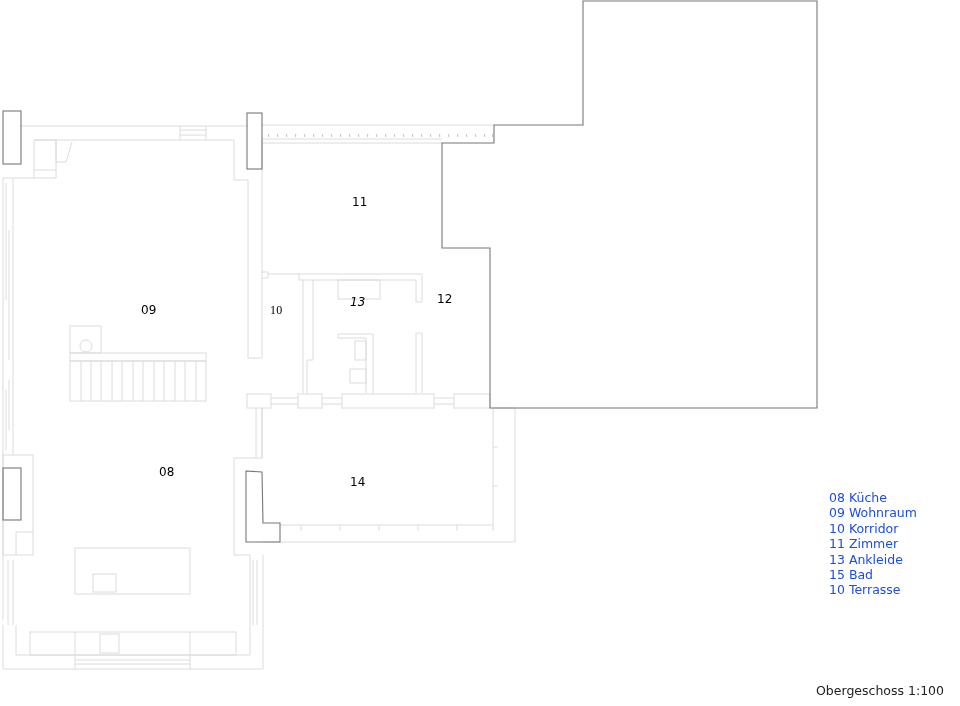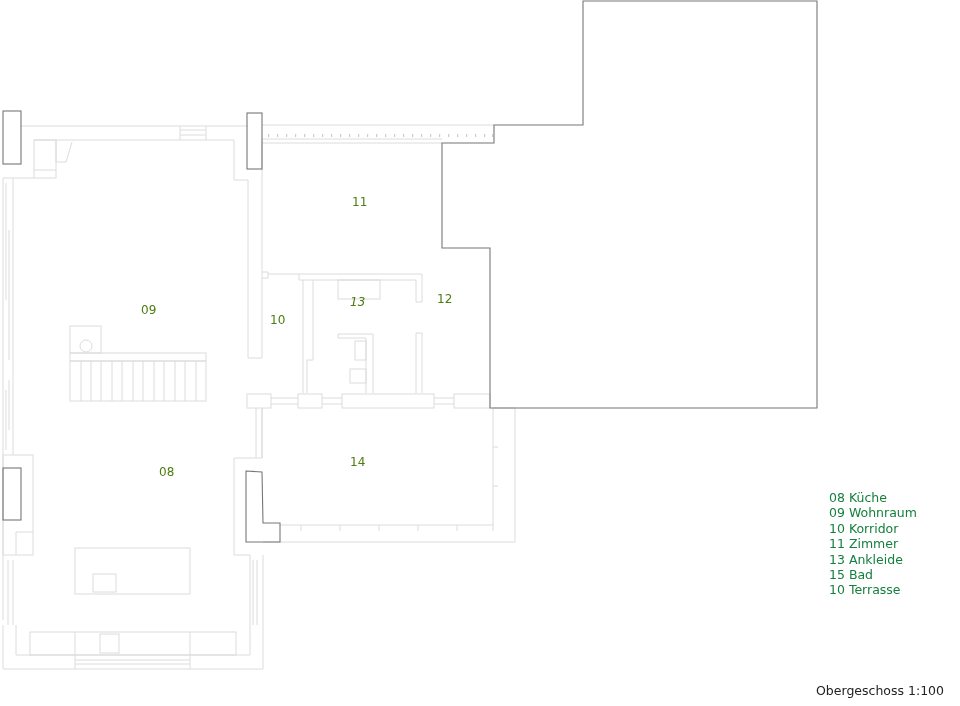--- a/index.html
+++ b/index.html
@@ -1,19 +1,19 @@
 <!DOCTYPE html>
 <html><head>
   <meta charset="utf-8">
   <style>
     html, body { margin: 0; padding: 0; background: #ffffff; }
     body { width: 960px; height: 706px; position: relative; overflow: hidden; font-family: "DejaVu Sans", sans-serif; }
     #plan { position: absolute; left: 0; top: 0; }
-    .room-label { position: absolute; font-size: 12px; color: #4d7c0f; letter-spacing: 0.2px; }
-    #legend { position: absolute; left: 829px; top: 490px; font-size: 12.5px; line-height: 15.4px; color: #15803d; }
+    .room-label { position: absolute; font-size: 12px; color: #000000; letter-spacing: 0.2px; }
+    #legend { position: absolute; left: 829px; top: 490px; font-size: 12.5px; line-height: 15.4px; color: #1d4ed8; }
     #legend .row { white-space: nowrap; }
     #plan-title { position: absolute; left: 816px; top: 683px; font-size: 12.5px; color: #222222; font-weight: normal; white-space: nowrap; }
   </style>
 </head>
 <body>
 
 <svg id="plan" width="960" height="706" viewBox="0 0 960 706" xmlns="http://www.w3.org/2000/svg">
   <g fill="none" stroke="#dcdcdc" stroke-width="1">
 
     <g>
@@ -195,25 +195,25 @@
     <rect x="3" y="111" width="18" height="53"></rect>
     <rect x="247" y="113" width="15" height="56"></rect>
     <rect x="3" y="468" width="18" height="52"></rect>
     <polygon points="246,471 262,472 263,523 280,523 280,542 246,542"></polygon>
     <polygon points="583,1 817,1 817,408 490,408 490,248 442,248 442,143 494,143 494,125 583,125"></polygon>
   </g>
 </svg>
 
 <div class="room-label" style="left:141px; top:465px;margin-left:18px;">08</div>
 <div class="room-label" style="left:141px; top:303px;">09</div>
-<div class="room-label" style="left:270px; top:313px;">10</div>
+<div class="room-label" style="left:270px; top:303px;font-family:Liberation Serif, serif;">10</div>
 <div class="room-label" style="left:352px; top:195px;">11</div>
 <div class="room-label" style="left:437px; top:292px;">12</div>
 <div class="room-label" style="left:350px; top:295px;font-style:italic;">13</div>
-<div class="room-label" style="left:350px; top:455px;">14</div>
+<div class="room-label" style="left:350px; top:475px;">14</div>
 
 <div id="legend">
   <div class="row">08 Küche</div>
   <div class="row">09 Wohnraum</div>
   <div class="row">10 Korridor</div>
   <div class="row">11 Zimmer</div>
   <div class="row">13 Ankleide</div>
   <div class="row">15 Bad</div>
   <div class="row">10 Terrasse</div>
 </div>

